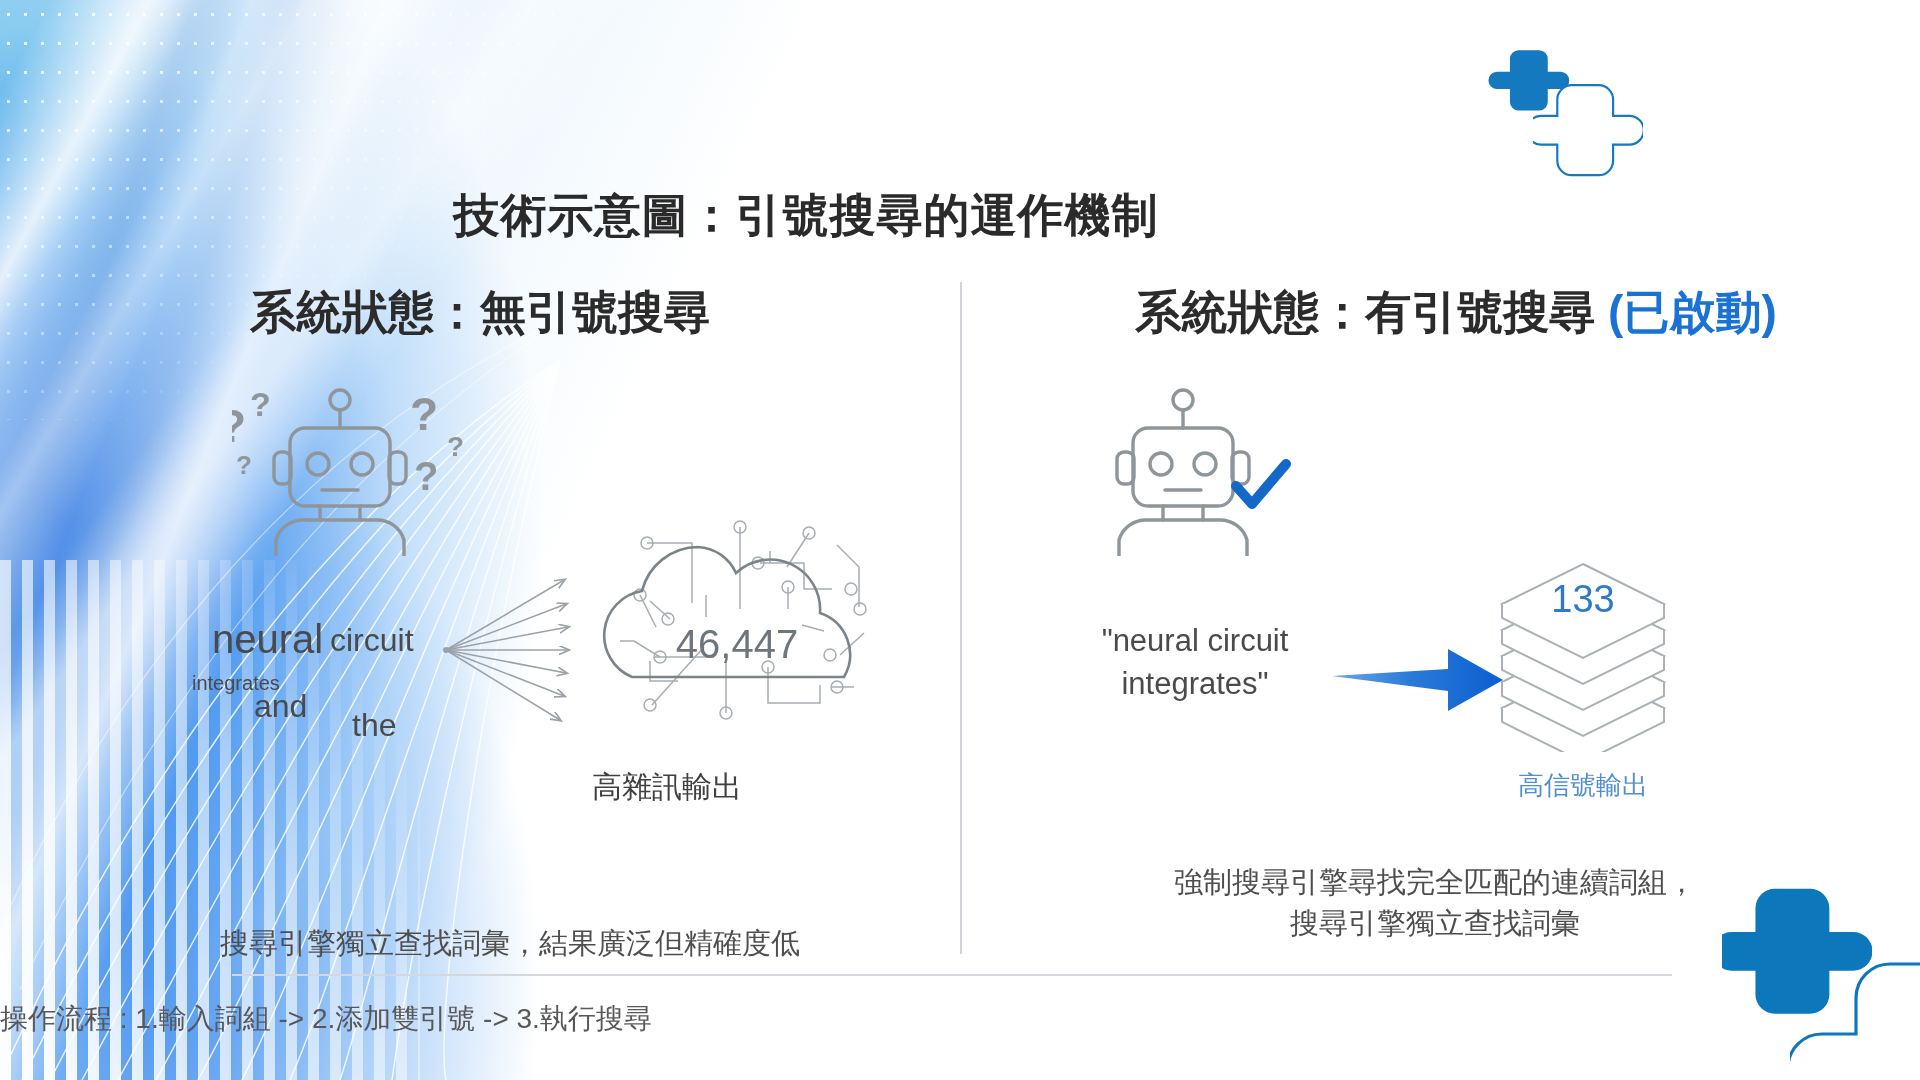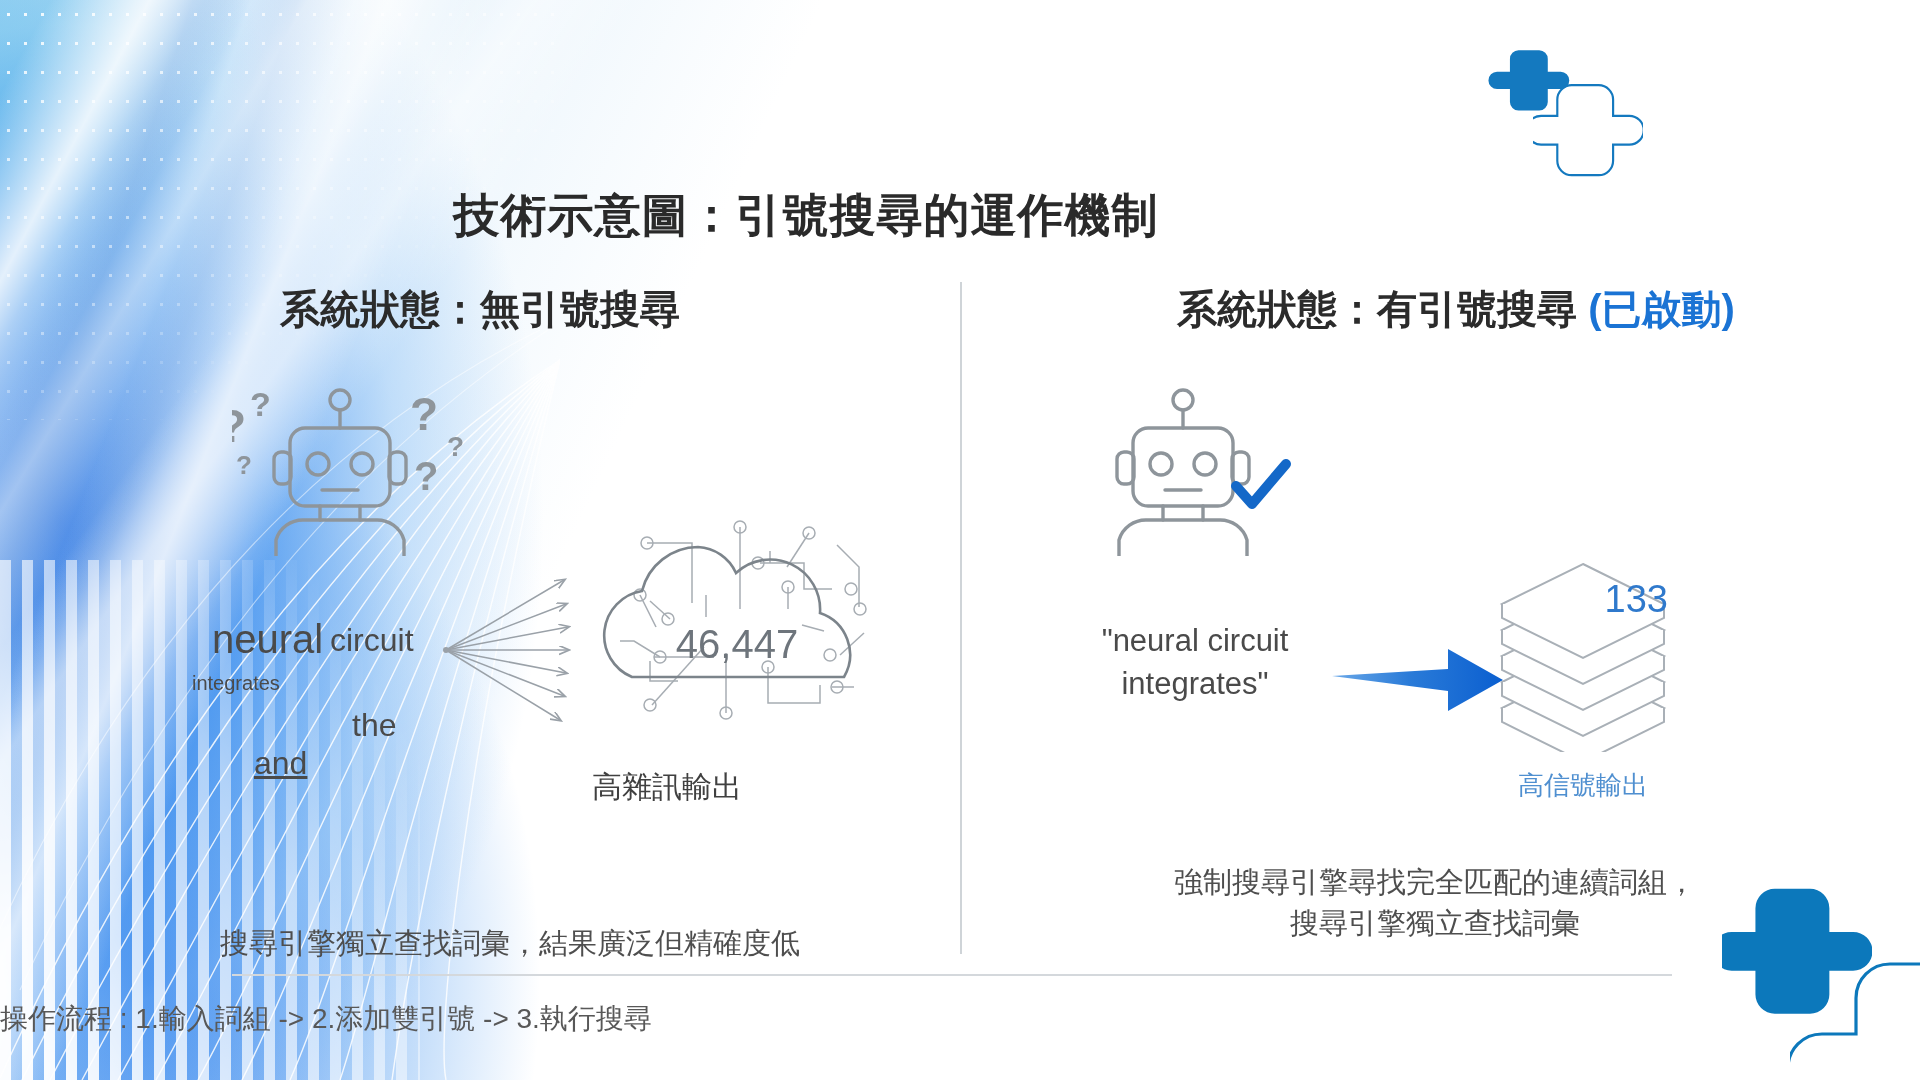--- a/index.html
+++ b/index.html
@@ -60,21 +60,21 @@
 
   
   #main-title {
     position: absolute; left: 0; top: 185px; width: 1612px;
     text-align: center;
     font-size: 46px; font-weight: bold; color: #2a2a2a;
     letter-spacing: 1px;
   }
   .col-header {
     position: absolute; top: 282px;
-    font-size: 40px; font-weight: bold; color: #2b2b2b;
+    font-size: 46px; font-weight: bold; color: #2b2b2b;
     white-space: nowrap;
   }
   #header-left  { left: 0; width: 960px; text-align: center; }
   #header-right { left: 960px; width: 960px; text-align: center; margin-left: 16px; }
   #header-right .accent { color: #1a73d4; }
 
   
   #vertical-divider {
     position: absolute; left: 960px; top: 282px;
     width: 2px; height: 672px;
@@ -113,21 +113,21 @@
   
   #robot-happy { position: absolute; left: 1108px; top: 386px; }
   #quoted-phrase {
     position: absolute; left: 1045px; top: 620px; width: 300px;
     text-align: center; font-size: 31px; color: #4a4a4a; line-height: 1.38;
   }
   #blue-arrow { position: absolute; left: 1330px; top: 645px; }
   #stack-icon { position: absolute; left: 1498px; top: 562px; }
   #stack-count {
     position: absolute; left: 1498px; top: 578px; width: 170px;
-    text-align: right; font-size: 38px; color: #2f79cc;
+    text-align: center; font-size: 38px; color: #2f79cc;
   }
   #signal-label {
     position: absolute; left: 1478px; top: 768px; width: 210px;
     text-align: center; font-size: 26px; color: #4f8fd0;
   }
   #caption-right {
     position: absolute; left: 985px; top: 862px; width: 900px;
     text-align: center; font-size: 29px; color: #4e4e4e; line-height: 1.42;
   }
 
@@ -217,21 +217,21 @@
       <text x="178" y="44" font-size="46">?</text>
       <text x="215" y="70" font-size="28">?</text>
       <text x="182" y="104" font-size="40">?</text>
     </g>
   </svg>
 
   <div class="scatter-word" style="left:212px; top:594px; font-size:40px;margin-top:23px;">neural</div>
   <div class="scatter-word" style="left:330px; top:622px; font-size:32px;">circuit</div>
   <div class="scatter-word" style="left:192px; top:672px; font-size:20px;">integrates</div>
   <div class="scatter-word" style="left:352px; top:707px; font-size:32px;">the</div>
-  <div class="scatter-word" style="left:254px; top:745px; font-size:32px;text-decoration:underline;">and</div>
+  <div class="scatter-word" style="left:254px; top:688px; font-size:32px;">and</div>
 
   <svg id="arrows-fan" width="140" height="160" viewBox="0 0 140 160">
     <defs>
       <marker id="fanhead" markerWidth="8" markerHeight="8" refX="6" refY="3" orient="auto">
         <path d="M0,0 L7,3 L0,6" fill="none" stroke="#9aa1a8" stroke-width="1.1"></path>
       </marker>
     </defs>
     <g stroke="#9aa1a8" stroke-width="1.5" fill="none" marker-end="url(#fanhead)">
       <line x1="6" y1="80" x2="124" y2="10"></line>
       <line x1="6" y1="80" x2="126" y2="34"></line>

